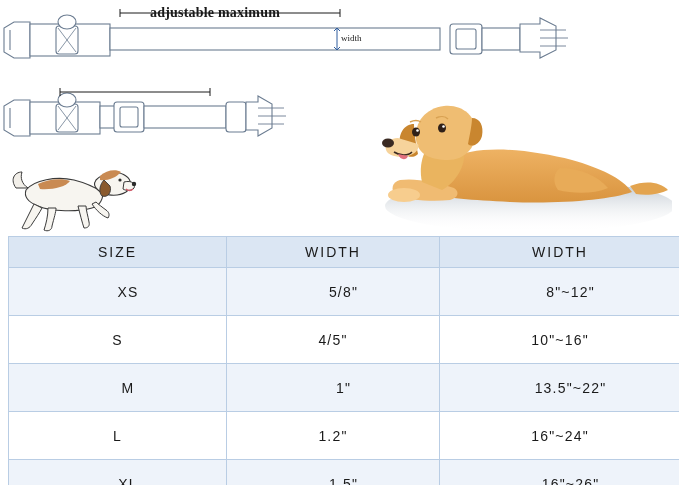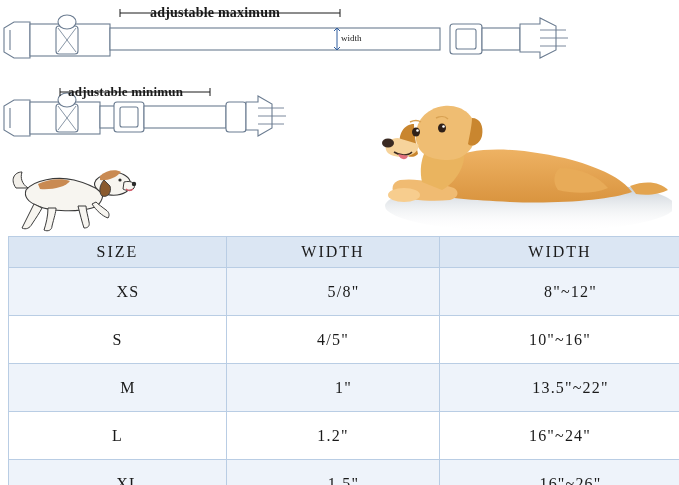--- a/index.html
+++ b/index.html
@@ -86,22 +86,22 @@
     left: 8px;
     top: 236px;
     width: 663px;
     border-collapse: collapse;
     table-layout: fixed;
   }
   .size-table th,
   .size-table td {
     border: 1px solid #b9cde4;
     text-align: center;
-    font-family: Liberation Serif, serif;
-    font-size: 16px;
+    font-family: Liberation Sans, sans-serif;
+    font-size: 14px;
     color: #1a1a1a;
     height: 45px;
     letter-spacing: 1.2px;
     font-weight: normal;
   }
   .size-table th {
     background: #dbe6f3;
     height: 28px;
     letter-spacing: 2px;
   }
@@ -173,21 +173,20 @@
       <rect x="226" y="18" width="20" height="30" rx="3" fill="#ffffff"></rect>
       <path d="M246,18 L258,18 L258,12 L272,20 L272,44 L258,52 L258,46 L246,46 Z" fill="#ffffff"></path>
       <path d="M258,24 L284,24 M258,32 L286,32 M258,40 L284,40" stroke-width="0.9"></path>
     </g>
     <g stroke="#1a1a1a" stroke-width="1">
       <line x1="60" y1="8" x2="210" y2="8"></line>
       <line x1="60" y1="4" x2="60" y2="12"></line>
       <line x1="210" y1="4" x2="210" y2="12"></line>
     </g>
   </svg>
-  <div class="label-min">adjustable minimun</div>
 
   <svg class="dog-running" viewBox="0 0 130 78" xmlns="http://www.w3.org/2000/svg">
 
     <path d="M8,30 C2,22 6,14 14,14 C12,20 14,26 20,30 Z" fill="#f2efe9" stroke="#3a3a3a" stroke-width="1"></path>
 
     <path d="M18,32 C26,22 48,18 66,22 C78,25 88,30 94,34 C96,40 92,48 84,50 C70,54 44,54 30,48 C20,44 16,38 18,32 Z" fill="#f7f5f0" stroke="#3a3a3a" stroke-width="1.1"></path>
 
     <path d="M30,26 C40,21 54,20 62,23 C58,29 44,32 32,31 Z" fill="#c98a52"></path>
 
     <path d="M26,46 C22,54 18,62 14,70 C18,72 22,70 24,66 C28,60 32,54 34,50 Z" fill="#f7f5f0" stroke="#3a3a3a" stroke-width="1"></path>

